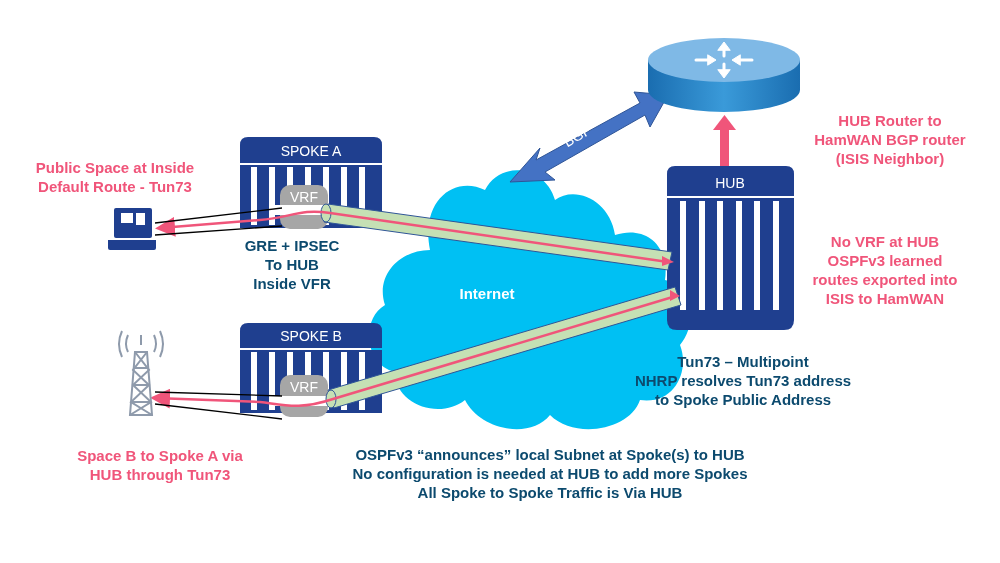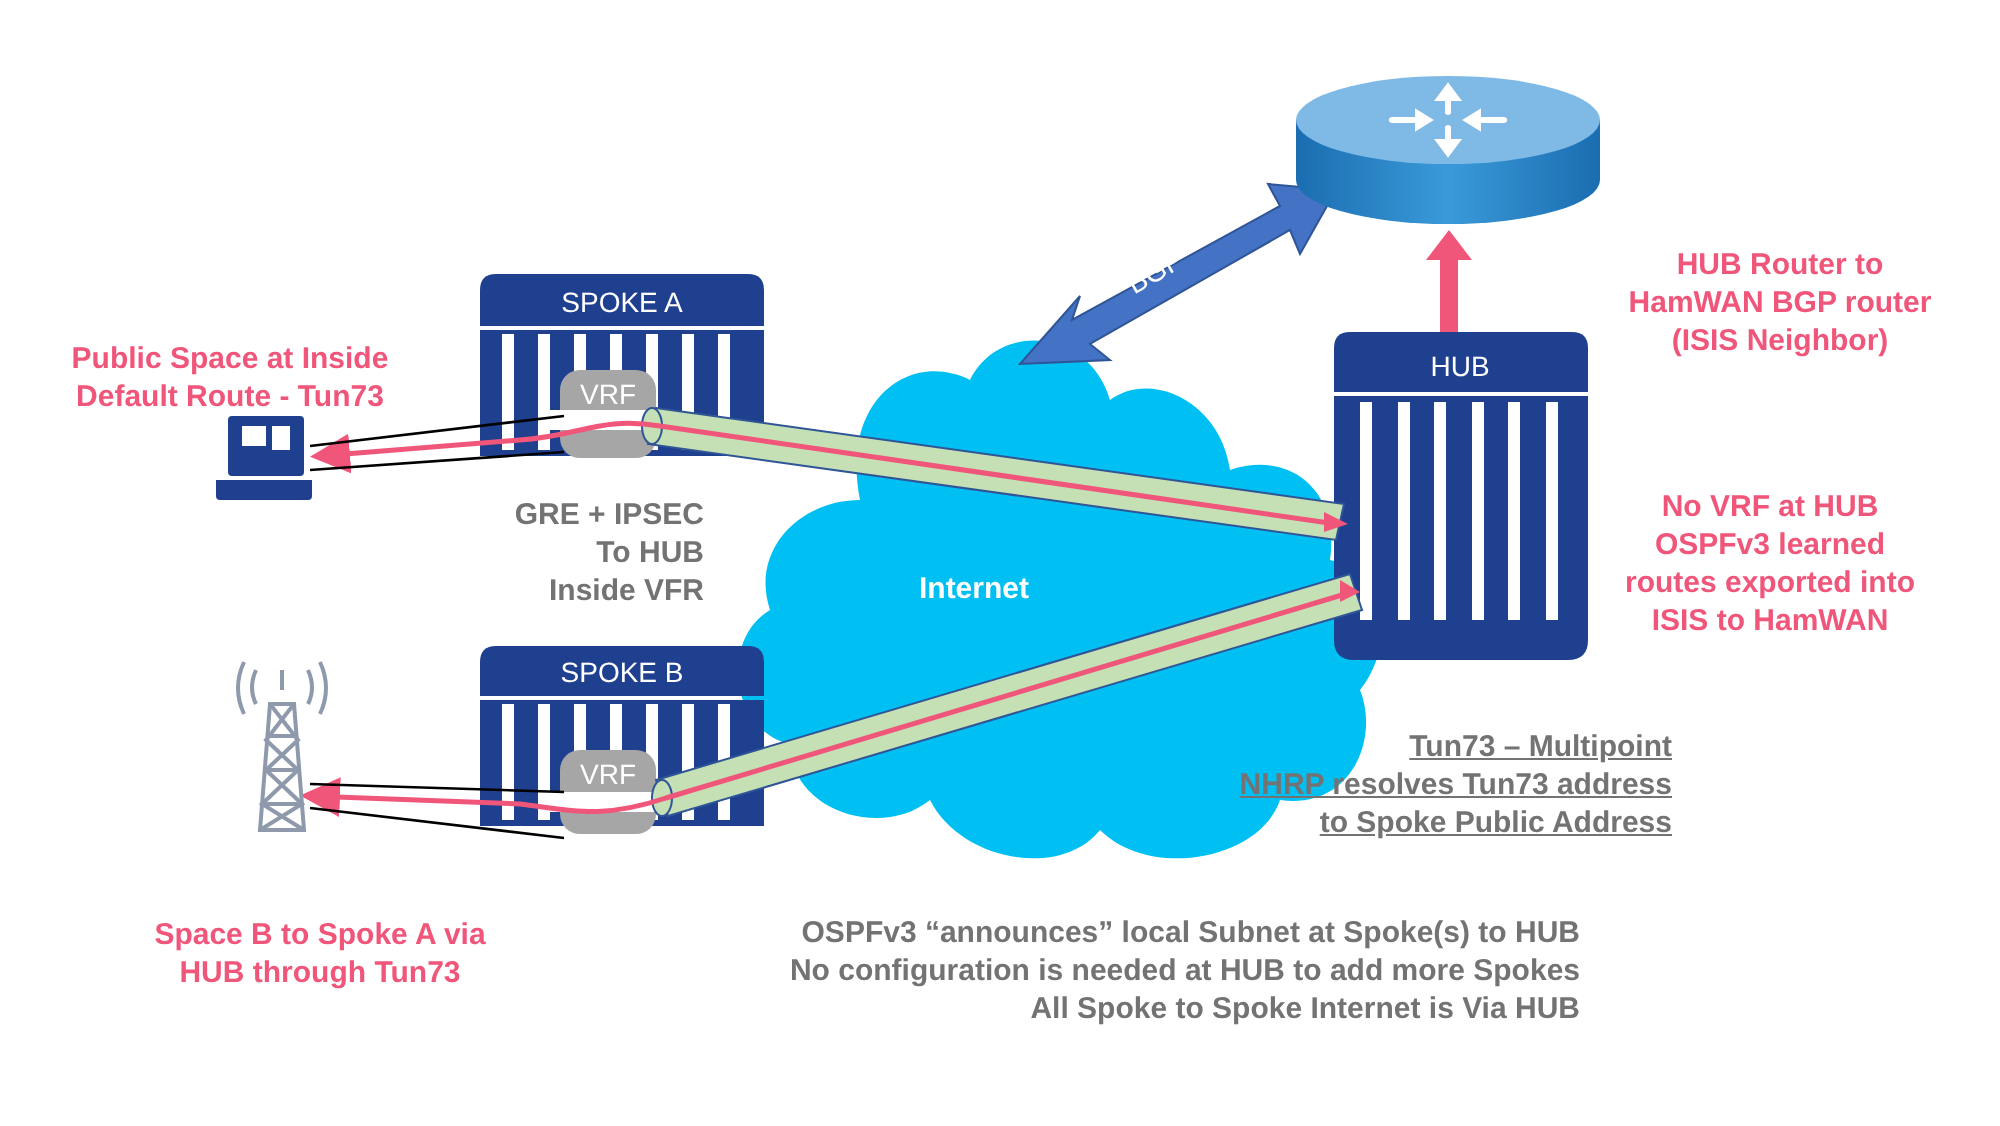--- a/index.html
+++ b/index.html
@@ -1,21 +1,21 @@
 <!DOCTYPE html>
 <html><head>
 <meta charset="utf-8">
 <style>
   html, body { margin:0; padding:0; background:#ffffff; }
   body { width:1000px; height:563px; position:relative; overflow:hidden;
          font-family:"Liberation Sans", "DejaVu Sans", sans-serif; }
   #diagram { position:absolute; left:0; top:0; }
-  .lbl { position:absolute; font-weight:bold; text-align:center; font-size:15px; line-height:19px; white-space:pre-line;margin-top:12px; }
+  .lbl { position:absolute; font-weight:bold; text-align:center; font-size:15px; line-height:19px; white-space:pre-line; }
   .pink { color:#f0557a; }
-  .green { color:#737373;text-align:right; }
+  .green { color:#0c4a6e; }
   .svgtxt { font-family:"Liberation Sans", "DejaVu Sans", sans-serif; }
 </style>
 </head>
 <body>
 
 <svg id="diagram" width="1000" height="563" viewBox="0 0 1000 563">
   <defs>
     <linearGradient id="routerSide" x1="0" x2="1" y1="0" y2="0">
       <stop offset="0" stop-color="#1a6db0"></stop>
       <stop offset="0.5" stop-color="#3a9ad9"></stop>
@@ -170,20 +170,20 @@
 <div class="lbl green" style="left:232px; top:236px; width:120px;">GRE + IPSEC
 To HUB
 Inside VFR</div>
 <div class="lbl pink" style="left:800px; top:111px; width:180px;">HUB Router to
 HamWAN BGP router
 (ISIS Neighbor)</div>
 <div class="lbl pink" style="left:795px; top:232px; width:180px;">No VRF at HUB
 OSPFv3 learned
 routes exported into
 ISIS to HamWAN</div>
-<div class="lbl green" style="left:586px; top:352px; width:250px;text-decoration:underline;">Tun73 – Multipoint
+<div class="lbl green" style="left:618px; top:352px; width:250px;">Tun73 – Multipoint
 NHRP resolves Tun73 address
 to Spoke Public Address</div>
 <div class="lbl pink" style="left:60px; top:446px; width:200px;">Space B to Spoke A via
 HUB through Tun73</div>
 <div class="lbl green" style="left:310px; top:445px; width:480px;">OSPFv3 “announces” local Subnet at Spoke(s) to HUB
 No configuration is needed at HUB to add more Spokes
-All Spoke to Spoke Internet is Via HUB</div>
+All Spoke to Spoke Traffic is Via HUB</div>
 
 </body></html>

